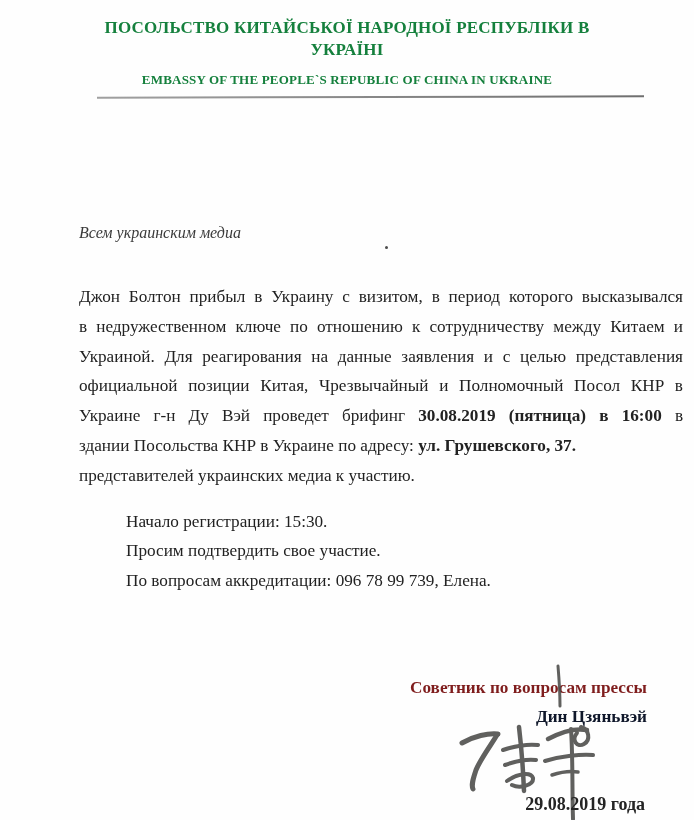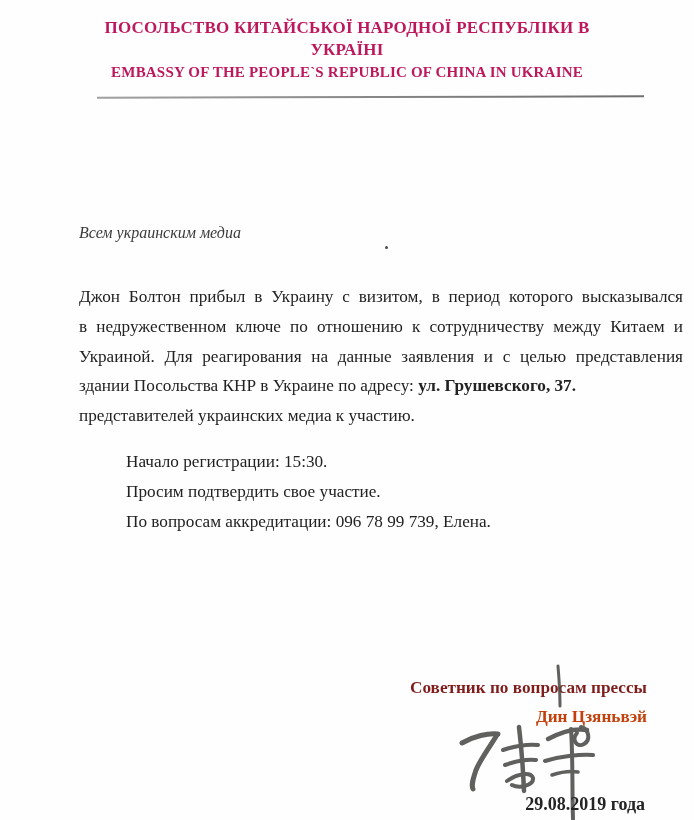--- a/index.html
+++ b/index.html
@@ -4,41 +4,41 @@
 <style>
   html,body{margin:0;padding:0;}
   body{
     width:694px;height:820px;position:relative;overflow:hidden;
     background:#fefefe;color:#262626;
     font-family:"Liberation Serif", serif;
   }
   
   .doc-header{
     position:absolute;top:17px;left:0;width:694px;text-align:center;
-    font-weight:bold;font-size:17px;line-height:22px;letter-spacing:.2px;color:#be185d;
+    font-weight:bold;font-size:17px;line-height:22px;letter-spacing:.2px;color:#15803d;
   }
-  .title-en{font-size:15px;letter-spacing:.2px;}
+  .title-en{margin-top:8px;font-size:13px;letter-spacing:.2px;}
   .rule{
     position:absolute;top:96px;left:97px;width:547px;height:2px;
     background:linear-gradient(to right,#a0a0a0,#6f6f6f);
     transform:rotate(-0.15deg);
   }
   
   .salutation{position:absolute;top:224px;left:79px;font-style:italic;font-size:16px;color:#3a3a3a;}
   .ink-dot{position:absolute;left:385px;top:246px;width:3px;height:3px;border-radius:50%;background:#4c4c4c;}
   
   .body-text{position:absolute;top:282px;left:79px;width:604px;font-size:17.2px;color:#222;}
   .line{height:29.8px;line-height:29.8px;overflow:hidden;}
   .line.justify{text-align:justify;text-align-last:justify;}
   .line.indent{text-indent:47px;}
   .line.gap{margin-top:16px;}
   .bold{font-weight:bold;}
   
   .sig-role{position:absolute;top:678px;right:47px;font-weight:bold;font-size:17.2px;color:#7f1d1d;}
-  .sig-name{position:absolute;top:707px;right:47px;font-weight:bold;font-size:17.2px;color:#c2410c;}
+  .sig-name{position:absolute;top:707px;right:47px;font-weight:bold;font-size:17.2px;color:#0f172a;}
   .sig-date{position:absolute;top:794px;right:49px;font-weight:bold;font-size:18px;color:#242424;}
   .signature-svg{position:absolute;left:440px;top:658px;width:160px;height:162px;}
 </style>
 </head>
 <body>
 
 <header class="doc-header">
   <div>
     <div>ПОСОЛЬСТВО КИТАЙСЬКОЇ НАРОДНОЇ РЕСПУБЛІКИ В</div>
     <div>УКРАЇНІ</div>
@@ -47,20 +47,22 @@
 </header>
 <div class="rule"></div>
 
 <div class="salutation">Всем украинским медиа</div>
 <div class="ink-dot"></div>
 
 <div class="body-text" id="paragraphs">
     <div class="line justify"><span>Джон Болтон прибыл в Украину с визитом, в период которого высказывался</span></div>
     <div class="line justify"><span>в недружественном ключе по отношению к сотрудничеству между Китаем и</span></div>
     <div class="line justify"><span>Украиной. Для реагирования на данные заявления и с целью представления</span></div>
+    <div class="line justify"><span>официальной позиции Китая, Чрезвычайный и Полномочный Посол КНР в</span></div>
+    <div class="line justify"><span>Украине г-н Ду Вэй проведет брифинг </span><span class="bold">30.08.2019 (пятница) в 16:00</span><span> в</span></div>
     <div class="line"><span>здании Посольства КНР в Украине по адресу: </span><span class="bold">ул. Грушевского, 37.</span></div>
     <div class="line"><span>представителей украинских медиа к участию.</span></div>
     <div class="line indent gap"><span>Начало регистрации: 15:30.</span></div>
     <div class="line indent"><span>Просим подтвердить свое участие.</span></div>
     <div class="line indent"><span>По вопросам аккредитации: 096 78 99 739, Елена.</span></div>
   </div>
 
 <div class="sig-role">Советник по вопросам прессы</div>
 <div class="sig-name">Дин Цзяньвэй</div>
 

